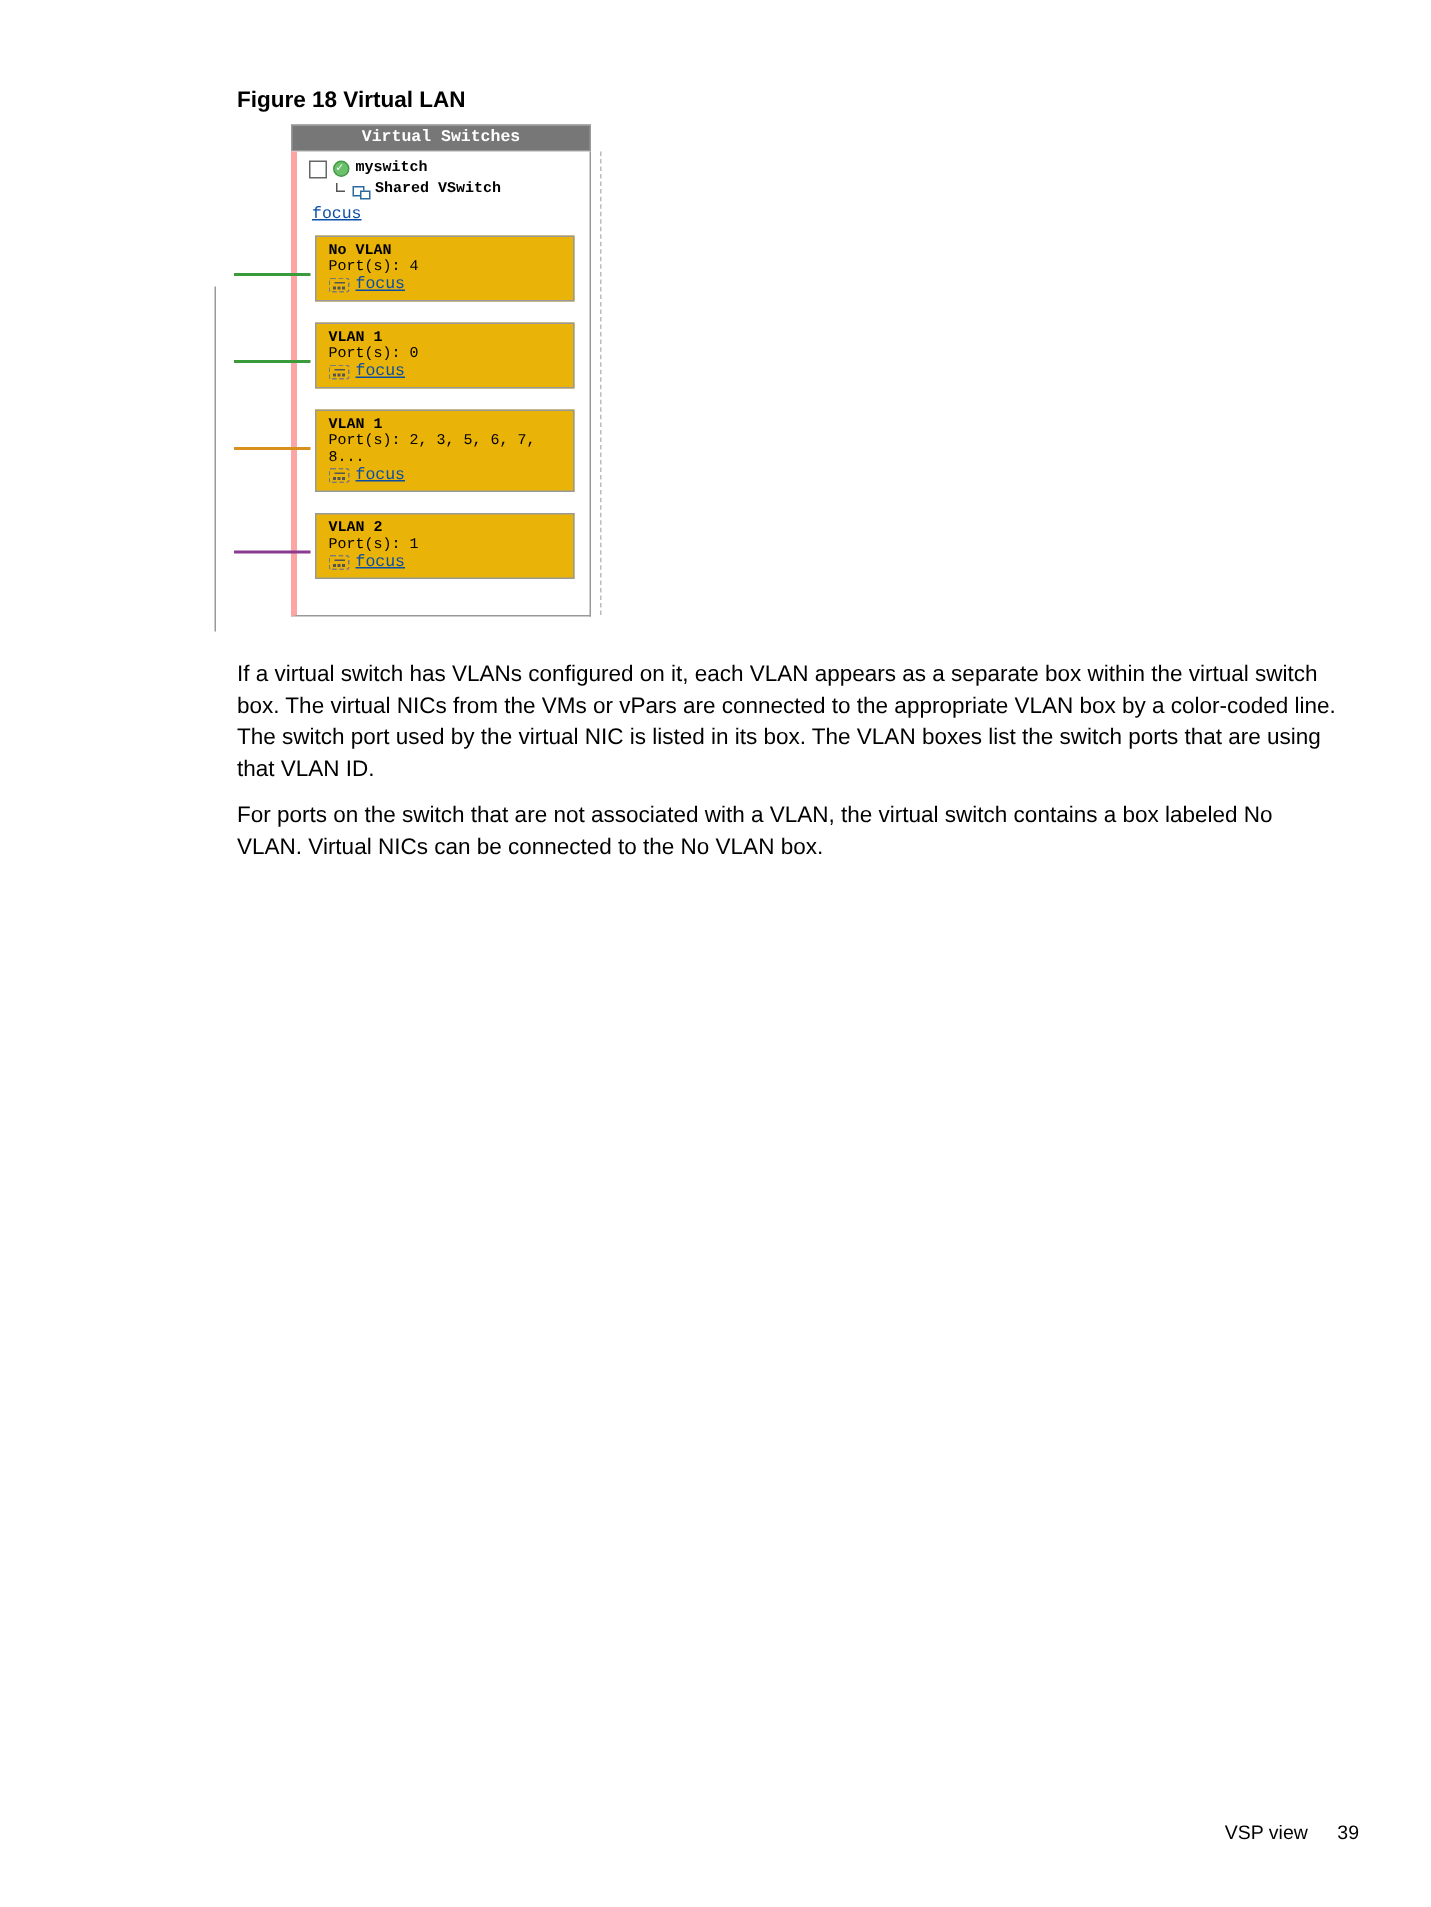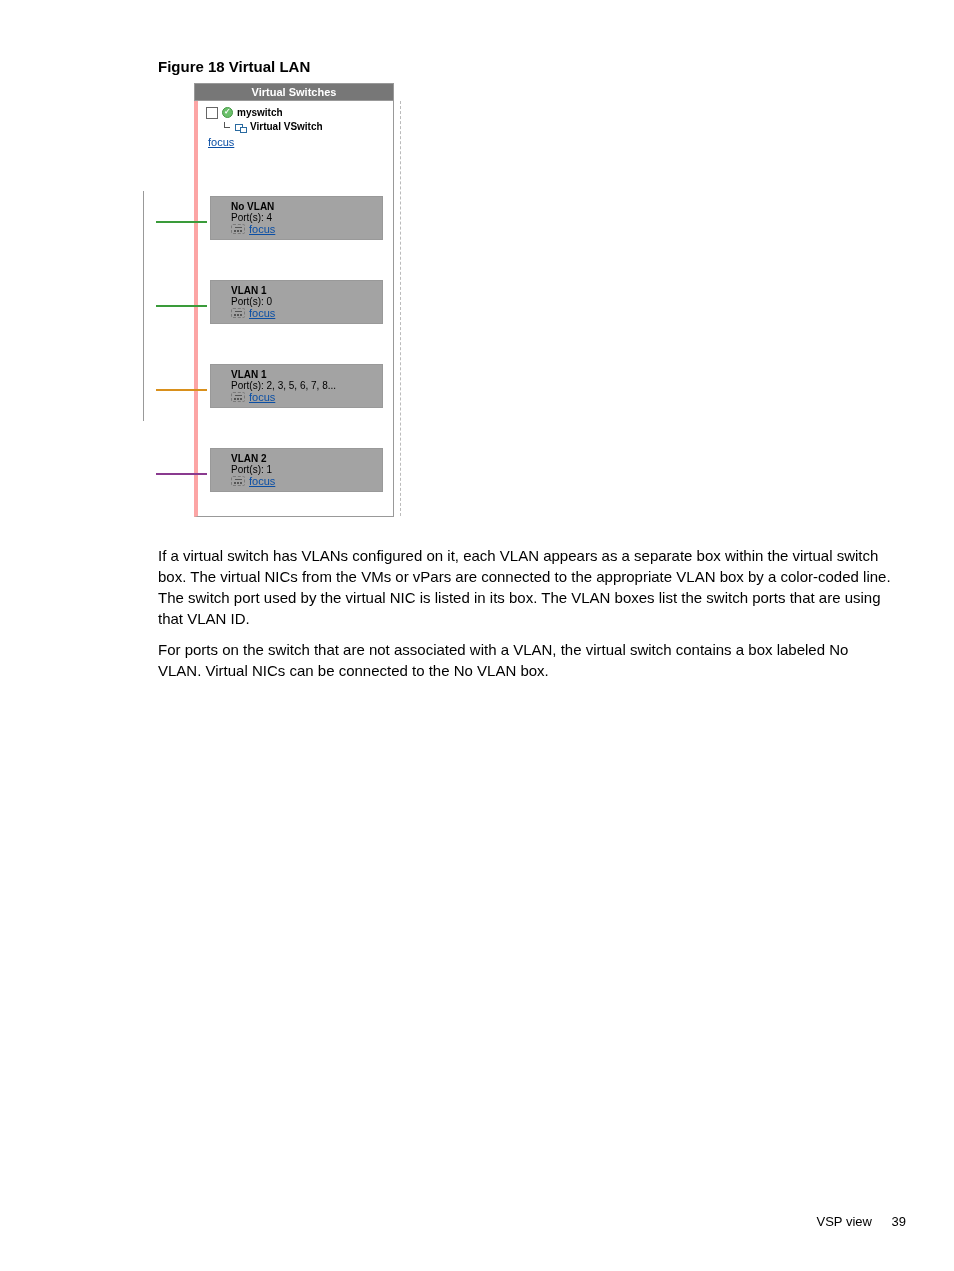--- a/index.html
+++ b/index.html
@@ -14,20 +14,21 @@
     .figure-caption {
       font-size: 15px;
       font-weight: bold;
       margin-bottom: 8px;
     }
     .vs-container {
       width: 200px;
       position: relative;
       margin-left: 0;
       margin-bottom: 28px;
+      font-family: Liberation Mono, monospace;
     }
     .vs-header {
       background: #777;
       color: #fff;
       font-size: 11px;
       font-weight: bold;
       padding: 2px 8px;
       text-align: center;
       border: 1px solid #999;
     }
@@ -109,26 +110,25 @@
       cursor: pointer;
       display: inline-block;
     }
     .top-focus {
       margin-left: -2px;
       margin-top: ;
       margin-bottom: 8px;
     }
     .vlan-box {
       border: 1px solid #999;
-      background: #a3a3a3;
-      padding: 4px 6px 4px 20px;
+      background: #eab308;
+      padding: 4px 6px 4px 8px;
       margin-bottom: 14px;
       font-size: 11px;
       position: relative;
-      margin-top: 40px;
     }
     .vlan-box:last-child { margin-bottom: 0; }
     .vlan-title {
       font-weight: bold;
       font-size: 10px;
     }
     .vlan-ports {
       font-size: 10px;
     }
     .vlan-focus-row {
@@ -211,21 +211,21 @@
     <div class="vs-right-border"></div>
 
     <div class="switch-name-row">
       <span class="checkbox-outline"></span>
       <span class="status-dot"></span>
       <span>myswitch</span>
     </div>
     <div class="sub-row">
       <span style="border-left:1px solid #555;border-bottom:1px solid #555;width:6px;height:6px;margin-right:2px;display:inline-block;position:relative;top:-2px;"></span>
       <span class="net-icon"></span>
-      <span>Virtual VSwitch</span>
+      <span>Shared VSwitch</span>
     </div>
     <a class="focus-link top-focus">focus</a>
 
     
     <div class="vlan-box" style="position:relative;">
       <div class="hline h-green" style="top:24px;"></div>
       <div class="vlan-title">No VLAN</div>
       <div class="vlan-ports">Port(s): 4</div>
       <div class="vlan-focus-row">
         <span class="wire-icon"></span>

